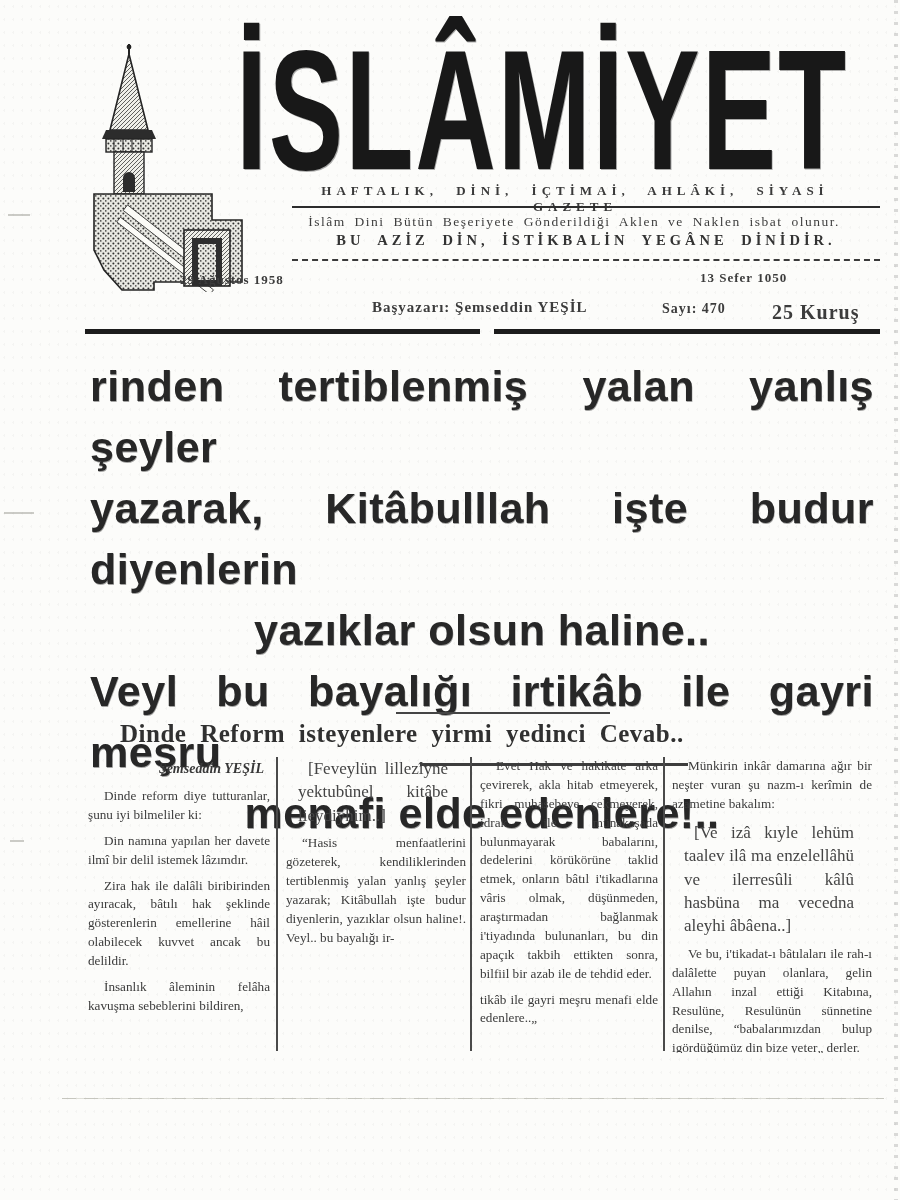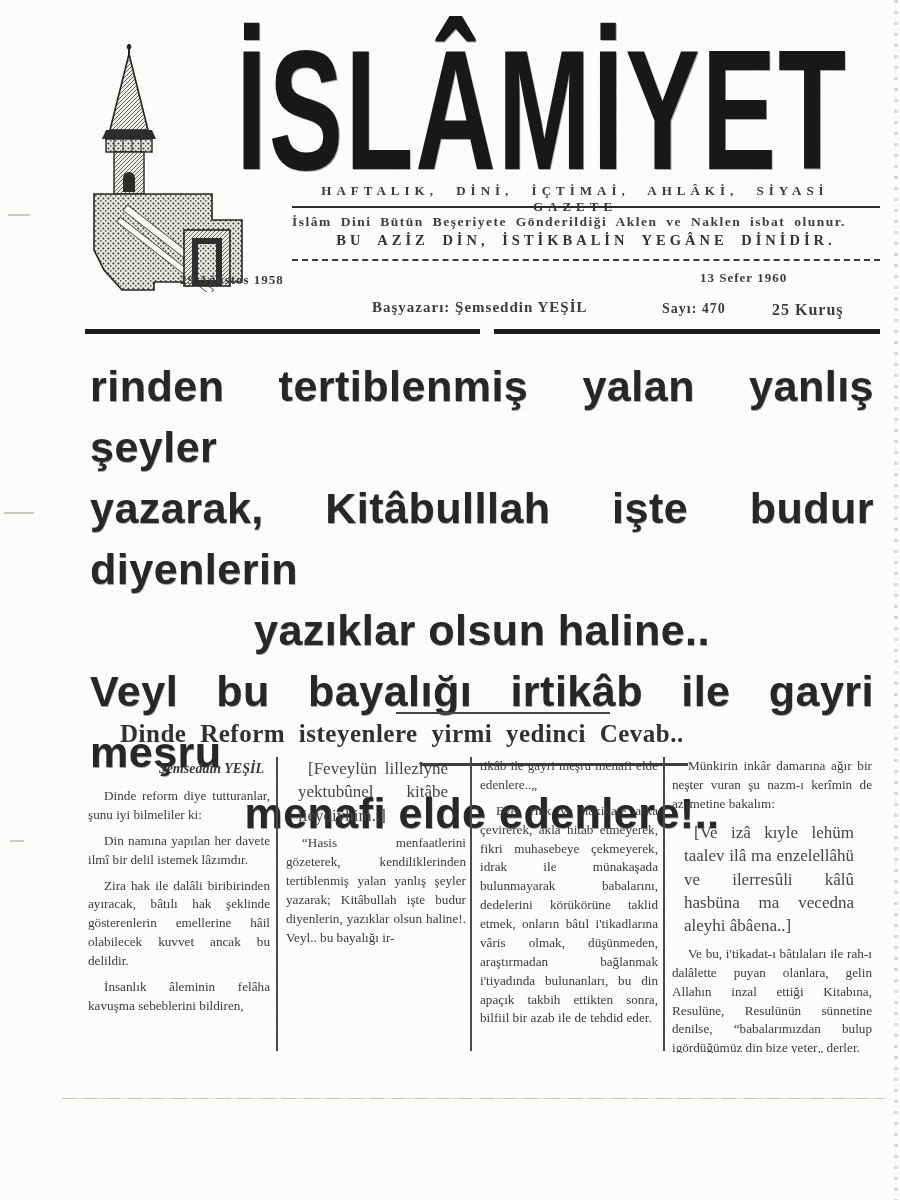--- a/index.html
+++ b/index.html
@@ -24,34 +24,34 @@
     transform:scale(0.93,1.42);transform-origin:left top;
     text-shadow:1px 1px 0 rgba(20,20,20,.35);
   }
   .subtitle{
     position:absolute;left:280px;top:183px;width:590px;text-align:center;
     font-family:"Liberation Serif", serif;
     font-size:13px;font-weight:bold;letter-spacing:5px;word-spacing:10px;color:#3a3a3a;
   }
   .rule-thin{position:absolute;left:292px;width:588px;height:2px;background:#2c2c2c;}
   .motto1{
-    position:absolute;left:292px;top:214px;width:588px;text-align:left;
-    font-size:13.5px;font-weight:bold;letter-spacing:1.5px;word-spacing:4px;color:#3d3d3d;
+    position:absolute;left:280px;top:214px;width:588px;text-align:center;
+    font-size:13.5px;font-weight:normal;letter-spacing:1.5px;word-spacing:4px;color:#3d3d3d;
   }
   .motto2{
     position:absolute;left:292px;top:232px;width:588px;text-align:center;
     font-size:14.5px;font-weight:bold;letter-spacing:4px;word-spacing:6px;color:#333;
   }
   .rule-dash{position:absolute;left:292px;top:259px;width:588px;border-top:2px dashed #3a3a3a;}
   .dateline{position:absolute;font-size:13px;font-weight:bold;color:#3c3c3c;letter-spacing:1px;}
   .d-greg{left:180px;top:272px;}
   .d-hijri{left:700px;top:270px;}
   .editor{left:372px;top:299px;font-size:15px;letter-spacing:1px;}
   .issue{left:662px;top:301px;font-size:14px;}
-  .price{left:772px;top:301px;font-size:16px;}
+  .price{left:772px;top:301px;font-size:20px;}
   .rule-thick{position:absolute;top:329px;height:5px;background:#1c1c1c;}
   .rt1{left:85px;width:395px;}
   .rt2{left:494px;width:386px;}
   
   .headline{
     position:absolute;left:90px;top:356px;width:784px;
     font-family:"Liberation Sans", sans-serif;
     font-weight:800;font-size:43px;line-height:61px;
     color:#272727;letter-spacing:0.5px;
     text-shadow:0.5px 0.5px 0 rgba(30,30,30,.4);
@@ -134,21 +134,21 @@
 
   <div class="title">İSLÂMİYET</div>
   <div class="subtitle">HAFTALIK, DİNİ, İÇTİMAİ, AHLÂKİ, SİYASİ GAZETE</div>
 
   <div class="rule-thin" style="top:206px"></div>
   <div class="motto1">İslâm Dini Bütün Beşeriyete Gönderildiği Aklen ve Naklen isbat olunur.</div>
   <div class="motto2">BU AZİZ DİN, İSTİKBALİN YEGÂNE DİNİDİR.</div>
   <div class="rule-dash"></div>
 
   <div class="dateline d-greg">29 Ağustos 1958</div>
-  <div class="dateline d-hijri">13 Sefer 1960</div>
+  <div class="dateline d-hijri">13 Sefer 1050</div>
   <div class="dateline editor">Başyazarı: Şemseddin YEŞİL</div>
   <div class="dateline issue">Sayı: 470</div>
   <div class="dateline price">25 Kuruş</div>
 
   <div class="rule-thick rt1"></div>
   <div class="rule-thick rt2"></div>
 
   <div class="headline">
     <div class="hl-just">rinden tertiblenmiş yalan yanlış şeyler</div>
     <div class="hl-just">yazarak, Kitâbulllah işte budur diyenlerin</div>
@@ -174,22 +174,22 @@
     <div class="colsep s1"></div>
 
     <div class="col c2">
       <p class="para quote">[Feveylün lillezîyne yektubûnel kitâbe lieydiyhim..]</p>
       <p class="para">“Hasis menfaatlerini gözeterek, kendiliklerinden tertiblenmiş yalan yanlış şeyler yazarak; Kitâbullah işte budur diyenlerin, yazıklar olsun haline!. Veyl.. bu bayalığı ir-</p>
     </div>
 
     <div class="colsep s2"></div>
 
     <div class="col c3">
+      <p class="para">Evet Hak ve hakikate arka çevirerek, akla hitab etmeyerek, fikri muhasebeye çekmeyerek, idrak ile münakaşada bulunmayarak babalarını, dedelerini körükörüne taklid etmek, onların bâtıl i'tikadlarına vâris olmak, düşünmeden, araştırmadan bağlanmak i'tiyadında bulunanları, bu din apaçık takbih ettikten sonra, bilfiil bir azab ile de tehdid eder.</p>
       <p class="para" style="text-indent:0">tikâb ile gayri meşru menafi elde edenlere..„</p>
-      <p class="para">Evet Hak ve hakikate arka çevirerek, akla hitab etmeyerek, fikri muhasebeye çekmeyerek, idrak ile münakaşada bulunmayarak babalarını, dedelerini körükörüne taklid etmek, onların bâtıl i'tikadlarına vâris olmak, düşünmeden, araştırmadan bağlanmak i'tiyadında bulunanları, bu din apaçık takbih ettikten sonra, bilfiil bir azab ile de tehdid eder.</p>
     </div>
 
     <div class="colsep s3"></div>
 
     <div class="col c4">
       <p class="para">Münkirin inkâr damarına ağır bir neşter vuran şu nazm-ı kerîmin de azametine bakalım:</p>
       <p class="para quote">[Ve izâ kıyle lehüm taalev ilâ ma enzelellâhü ve ilerresûli kâlû hasbüna ma vecedna aleyhi âbâena..]</p>
       <p class="para">Ve bu, i'tikadat-ı bâtılaları ile rah-ı dalâlette puyan olanlara, gelin Allahın inzal ettiği Kitabına, Resulüne, Resulünün sünnetine denilse, “babalarımızdan bulup igördüğümüz din bize yeter„ derler.</p>
       <div class="continuation">Devamı 3 de</div>
     </div>

